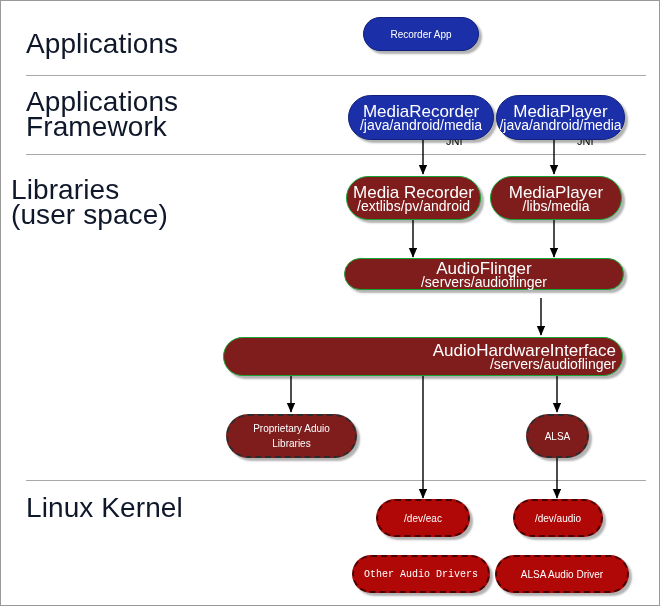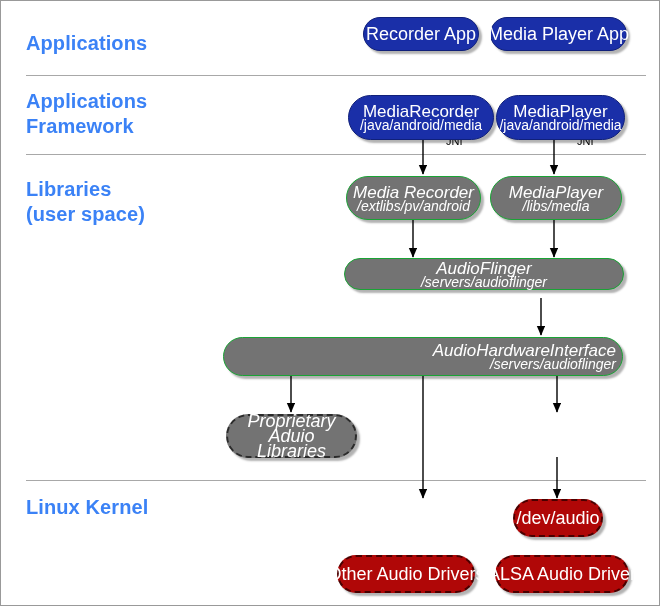--- a/index.html
+++ b/index.html
@@ -14,24 +14,24 @@
     height: 606px;
     background: #ffffff;
     border: 1px solid #999999;
     box-sizing: border-box;
     overflow: hidden;
     font-family: "Liberation Sans", sans-serif;
   }
   
   .section-label {
     position: absolute;
-    color: #3b82f6;
-    font-size: 20px;
+    color: #0f172a;
+    font-size: 28px;
     line-height: 25px;
-    font-weight: 700;
+    font-weight: 400;
     white-space: pre-line;
     letter-spacing: 0.1px;
   }
   
   .divider {
     position: absolute;
     left: 25px;
     width: 620px;
     height: 1px;
     background: #a8a8a8;
@@ -60,55 +60,55 @@
     align-items: center;
     justify-content: center;
     box-sizing: border-box;
     color: #ffffff;
     text-align: center;
     border-radius: 999px;
     box-shadow: 3px 3px 2px rgba(0,0,0,0.30);
     padding: 0 6px;
   }
   .node .n-title {
-    font-size: 18px;
+    font-size: 10px;
     line-height: 15px;
     white-space: nowrap;
   }
   .node .n-sub {
     font-size: 14px;
     line-height: 12px;
     white-space: nowrap;
   }
   .node.two-line .n-title { font-size: 17px; }
   .node.wrap .n-title { white-space: normal; line-height: 15px; }
 
   .node.blue  { background: #1a2fa8; border: 1px solid #10207a; }
-  .node.green { background: #737373; border: 1px solid #1aa335; font-style: italic; }
+  .node.green { background: #7f1d1d; border: 1px solid #1aa335; }
   .node.red   { background: #b00707; border: 1px solid #8a0404; }
 
   .node.dashed { border-style: dashed; border-width: 2px; border-color: #3a3a3a; }
   .node.red.dashed { border-color: #4a0000; }
   .node.green.dashed { border-color: #2b2b2b; }
 </style>
 </head>
 <body>
 
 <div id="canvas">
 
   <div class="divider" style="top:74px;"></div>
   <div class="divider" style="top:153px;"></div>
   <div class="divider" style="top:479px;"></div>
 
   <div class="section-label" style="left:25px; top:30px;">Applications</div>
 
   <div class="section-label" style="left:25px; top:88px;">Applications
 Framework</div>
 
-  <div class="section-label" style="left:25px; top:176px;">  Libraries
+  <div class="section-label" style="left:10px; top:176px;">  Libraries
 (user space)</div>
 
   <div class="section-label" style="left:25px; top:494px;">Linux Kernel</div>
 
   <svg id="connectors" viewBox="0 0 660 606" width="660" height="606">
     <defs>
       <marker id="arrowhead" markerWidth="8" markerHeight="8" refX="6.5" refY="3" orient="auto" markerUnits="strokeWidth">
         <path d="M0,0 L7,3 L0,6 z" fill="#000000"></path>
       </marker>
     </defs>
@@ -132,23 +132,20 @@
     <line x1="556" y1="456" x2="556" y2="497" stroke="#000" stroke-width="1.4" marker-end="url(#arrowhead)"></line>
   </svg>
 
   <div class="edge-label" style="left:429px; top:134px;">JNI</div>
   <div class="edge-label" style="left:560px; top:134px;">JNI</div>
 
   <div class="node blue" style="left:362px; top:16px; width:116px; height:34px;">
     <div class="n-title">Recorder App</div>
   </div>
 
-  <div class="node blue" style="left:489px; top:16px; width:137px; height:34px;">
-    <div class="n-title">Media Player App</div>
-  </div>
 
   <div class="node blue two-line" style="left:347px; top:94px; width:146px; height:45px;">
     <div class="n-title">MediaRecorder</div>
     <div class="n-sub">/java/android/media</div>
   </div>
 
   <div class="node blue two-line" style="left:495px; top:94px; width:129px; height:45px;">
     <div class="n-title">MediaPlayer</div>
     <div class="n-sub">/java/android/media</div>
   </div>
@@ -170,27 +167,33 @@
 
   <div class="node green two-line" style="left:222px; top:336px; width:400px; height:39px;align-items:flex-end;">
     <div class="n-title">AudioHardwareInterface</div>
     <div class="n-sub">/servers/audioflinger</div>
   </div>
 
   <div class="node green dashed wrap" style="left:225px; top:413px; width:131px; height:44px;">
     <div class="n-title">Proprietary Aduio Libraries</div>
   </div>
 
+  <div class="node green dashed" style="left:525px; top:413px; width:63px; height:44px;">
+    <div class="n-title">ALSA</div>
+  </div>
 
+  <div class="node red dashed" style="left:375px; top:498px; width:94px; height:38px;">
+    <div class="n-title">/dev/eac</div>
+  </div>
 
   <div class="node red dashed" style="left:512px; top:498px; width:90px; height:38px;">
     <div class="n-title">/dev/audio</div>
   </div>
 
-  <div class="node red dashed" style="left:336px; top:554px; width:138px; height:38px;">
+  <div class="node red dashed" style="left:351px; top:554px; width:138px; height:38px;font-family:Liberation Mono, monospace;">
     <div class="n-title">Other Audio Drivers</div>
   </div>
 
   <div class="node red dashed" style="left:494px; top:554px; width:134px; height:38px;">
     <div class="n-title">ALSA Audio Driver</div>
   </div>
 
 </div>
 
 </body></html>

